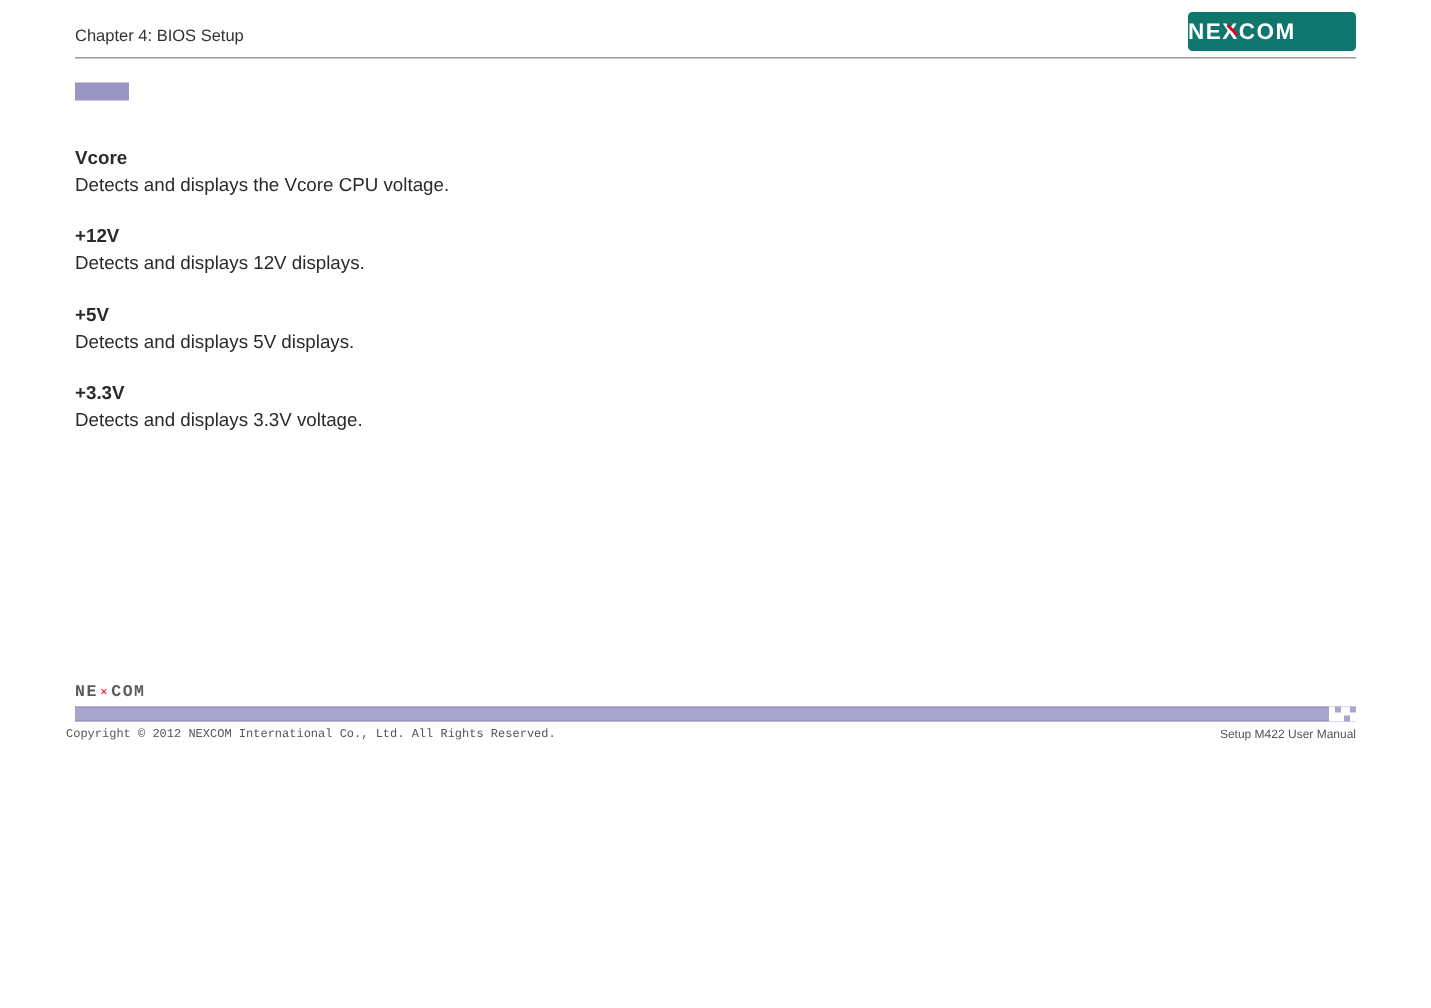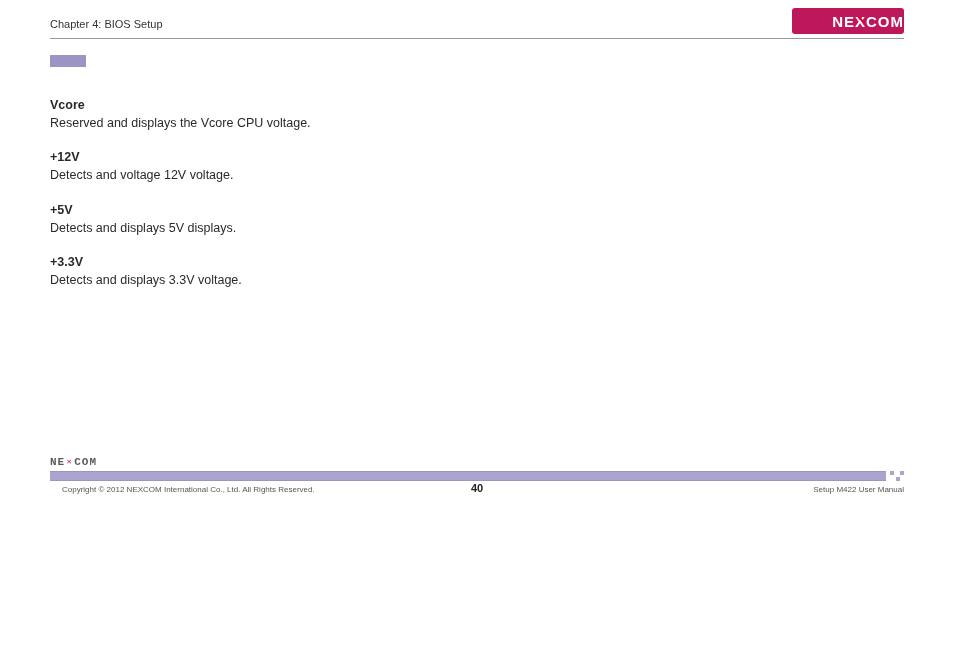--- a/index.html
+++ b/index.html
@@ -19,26 +19,26 @@
 
   .footer-bar { position: absolute; left: 50px; right: 50px; bottom: 31px; height: 10px; background: #a9a5cf; border-top:1px solid #9a95c3; border-bottom:1px solid #9a95c3; }
   .footer-cutout { position:absolute; right:50px; bottom:31px; width:18px; height:10px; background:#fff; }
   .footer-squares { position:absolute; right:50px; bottom:31px; width:18px; height:10px; }
   .footer-squares .sq { position:absolute; width:4px; height:4px; background:#a9a5cf; }
   .footer-squares .s1 { top:0; right:10px; }
   .footer-squares .s2 { top:6px; right:4px; }
   .footer-squares .s3 { top:0; right:0; }
 
   .logo-footer { position: absolute; left: 50px; bottom: 43px; }
-  .copyright { position: absolute; left: 62px; bottom: 18px; font-size: 8px; color: #555; }
+  .copyright { position: absolute; left: 44px; bottom: 18px; font-size: 8px; color: #555; font-family: Liberation Mono, monospace; }
   .page-num { position: absolute; left: 0; right: 0; bottom: 18px; text-align: center; font-size: 11px; font-weight: 700; color: #222; }
   .doc-ref { position: absolute; right: 50px; bottom: 18px; font-size: 8px; color: #555; }
 
   
-  .nexcom-big { width: 112px; height: 26px; background:#be185d; border-radius:3px; position:relative; display:flex; align-items:center; justify-content:flex-end; }
+  .nexcom-big { width: 112px; height: 26px; background:#0f766e; border-radius:3px; position:relative; display:flex; align-items:center; justify-content:flex-start; }
   .nexcom-big .txt { color:#fff; font-weight:800; font-size:15px; letter-spacing:1px; font-family: Arial, sans-serif; position:relative; }
   .nexcom-big .x-red { color:#fff; position:relative; }
   .nexcom-big .x-red::before { content:""; position:absolute; left:2px; top:6px; width:9px; height:2px; background:#e4002b; transform:rotate(45deg); }
 
   
   .nexcom-small { font-family: Liberation Mono, monospace; font-weight:800; font-size:11px; letter-spacing:1px; color:#5b5b5b; }
   .nexcom-small .x-red2 { position:relative; display:inline-block; width:9px; text-align:center; }
   .nexcom-small .x-red2::after { content:"✕"; color:#e4002b; font-size:8px; position:relative; top:-1px; }
 </style>
 </head>
@@ -52,25 +52,25 @@
     <div class="nexcom-big">
       <span class="txt">NE<span class="x-red">X</span>COM</span>
     </div>
   </div>
   <div class="header-line"></div>
   <div class="header-block"></div>
 
   <div class="content">
     <div class="section">
       <span class="sec-title">Vcore</span>
-      <span class="sec-desc">Reserved and displays the Vcore CPU voltage.</span>
+      <span class="sec-desc">Detects and displays the Vcore CPU voltage.</span>
     </div>
     <div class="section">
       <span class="sec-title">+12V</span>
-      <span class="sec-desc">Detects and voltage 12V voltage.</span>
+      <span class="sec-desc">Detects and displays 12V displays.</span>
     </div>
     <div class="section">
       <span class="sec-title">+5V</span>
       <span class="sec-desc">Detects and displays 5V displays.</span>
     </div>
     <div class="section">
       <span class="sec-title">+3.3V</span>
       <span class="sec-desc">Detects and displays 3.3V voltage.</span>
     </div>
   </div>
@@ -79,15 +79,14 @@
     <span class="nexcom-small">NE<span class="x-red2"></span>COM</span>
   </div>
   <div class="footer-bar"></div>
   <div class="footer-cutout"></div>
   <div class="footer-squares">
     <div class="sq s1"></div>
       <div class="sq s2"></div>
       <div class="sq s3"></div>
   </div>
   <div class="copyright">Copyright © 2012 NEXCOM International Co., Ltd. All Rights Reserved.</div>
-  <div class="page-num">40</div>
   <div class="doc-ref">Setup M422 User Manual</div>
 </div>
 
 </body></html>

